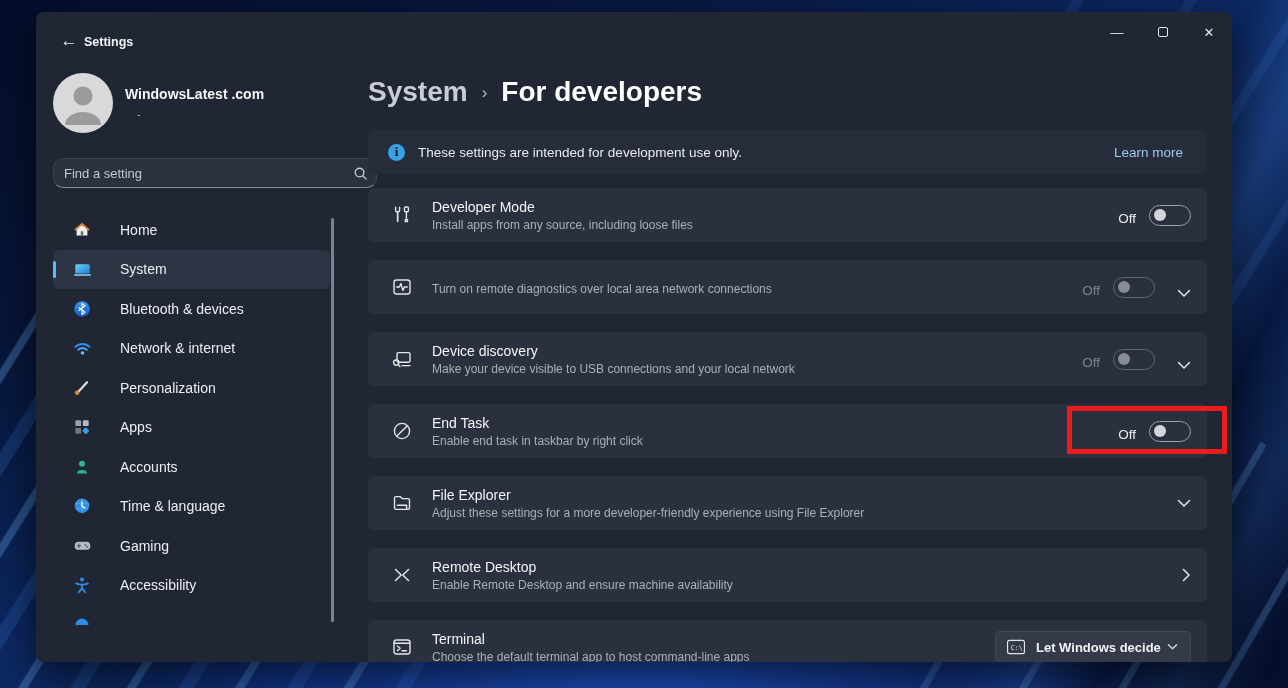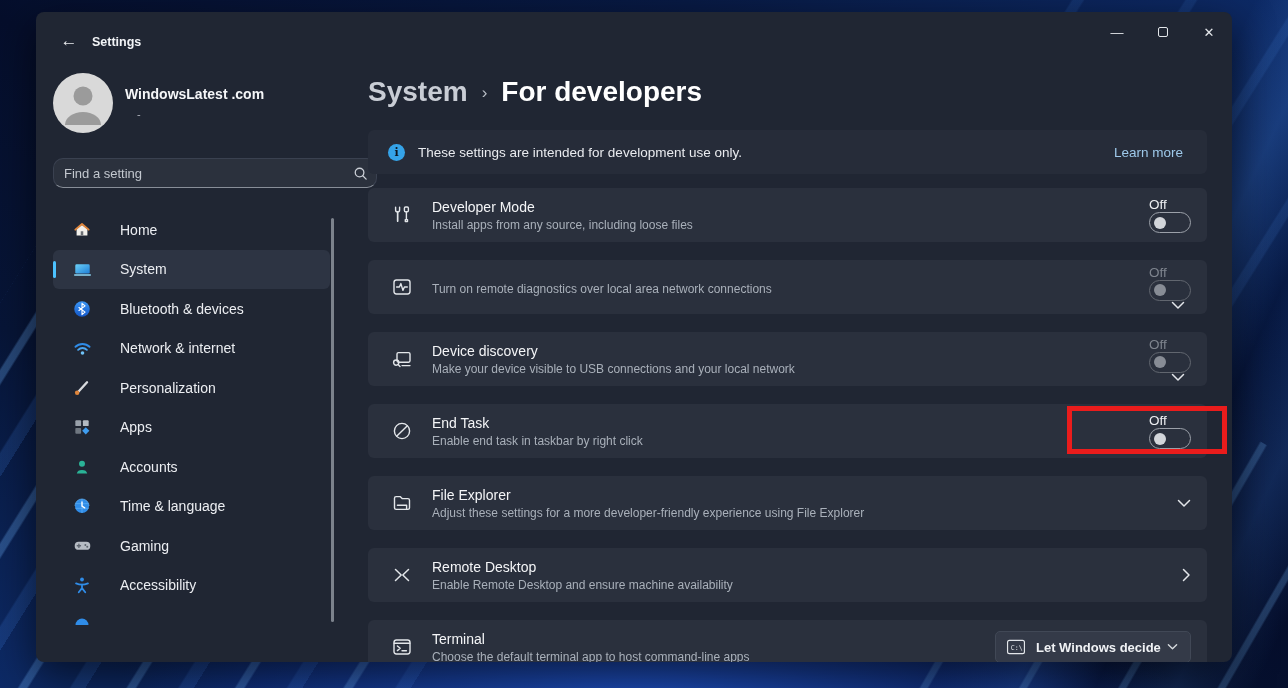--- a/index.html
+++ b/index.html
@@ -26,21 +26,21 @@
     background:repeating-linear-gradient(90deg, transparent 0 40px, rgba(120,190,255,.30) 42px 47px, transparent 49px 86px); opacity:.75; }
 
   
   .window { position:absolute; left:36px; top:12px; width:1196px; height:650px;
     background:#202633; border-radius:8px; overflow:hidden;
     box-shadow:0 14px 40px rgba(0,0,0,.55); color:#eceef2; }
 
   
   .back-btn { position:absolute; left:16px; top:16px; width:34px; height:26px; display:flex;
     align-items:center; justify-content:center; font-size:17px; color:#e8eaee; border-radius:4px; cursor:default; }
-  .win-title { position:absolute; left:56px; top:23px; font-size:12.5px; font-weight:700; color:#f2f4f7; }
+  .win-title { position:absolute; left:48px; top:23px; font-size:12.5px; font-weight:700; color:#f2f4f7; }
   .win-controls { position:absolute; right:0; top:0; display:flex; }
   .win-btn { width:46px; height:40px; display:flex; align-items:center; justify-content:center; color:#e3e6ea; font-size:13px; }
   .max-box { width:10px; height:10px; border:1.2px solid #e3e6ea; border-radius:2px; }
 
   
   .account { position:absolute; left:17px; top:61px; display:flex; align-items:center; }
   .avatar { width:60px; height:60px; border-radius:50%; background:#d9d9d9; overflow:hidden; flex:none; }
   .acct-text { margin-left:12px; }
   .acct-name { font-size:14px; font-weight:700; color:#f5f6f8; }
   .acct-sub { font-size:11px; color:#aeb3bc; margin-top:6px; margin-left:12px; }
@@ -78,21 +78,21 @@
   .banner-text { margin-left:13px; font-size:13.5px; color:#e9ebef; }
   .banner-link { margin-left:auto; font-size:13.5px; color:#9ec9ea; }
 
   .rows { margin-top:14px; display:flex; flex-direction:column; gap:18px; }
   .card { height:54px; background:#2a303d; border-radius:6px; display:flex; align-items:center;
     padding:0 16px 0 22px; }
   .row-ico { width:24px; height:24px; flex:none; display:flex; align-items:center; justify-content:center; }
   .row-text { margin-left:18px; }
   .row-title { font-size:14px; color:#f4f5f7; }
   .row-desc { font-size:12px; color:#a9b0ba; margin-top:3px; }
-  .row-right { margin-left:auto; display:flex; align-items:flex-start;flex-direction:column; }
+  .row-right { margin-left:auto; display:flex; align-items:flex-end; }
 
   .toggle-label { font-size:13.5px; color:#eceef1; margin-right:13px; }
   .toggle { width:42px; height:21px; border:1px solid #9ba0a9; border-radius:11px; position:relative; flex:none; }
   .toggle .knob { position:absolute; left:4px; top:3.5px; width:12px; height:12px; border-radius:50%; background:#d2d5da; }
   .dim .toggle-label { color:#7e848e; }
   .dim .toggle { border-color:#61666f; }
   .dim .toggle .knob { background:#878c95; }
   .chev { margin-left:22px; display:flex; align-items:center; }
 
   .red-box { position:absolute; left:1031px; top:394px; width:160px; height:48px;

